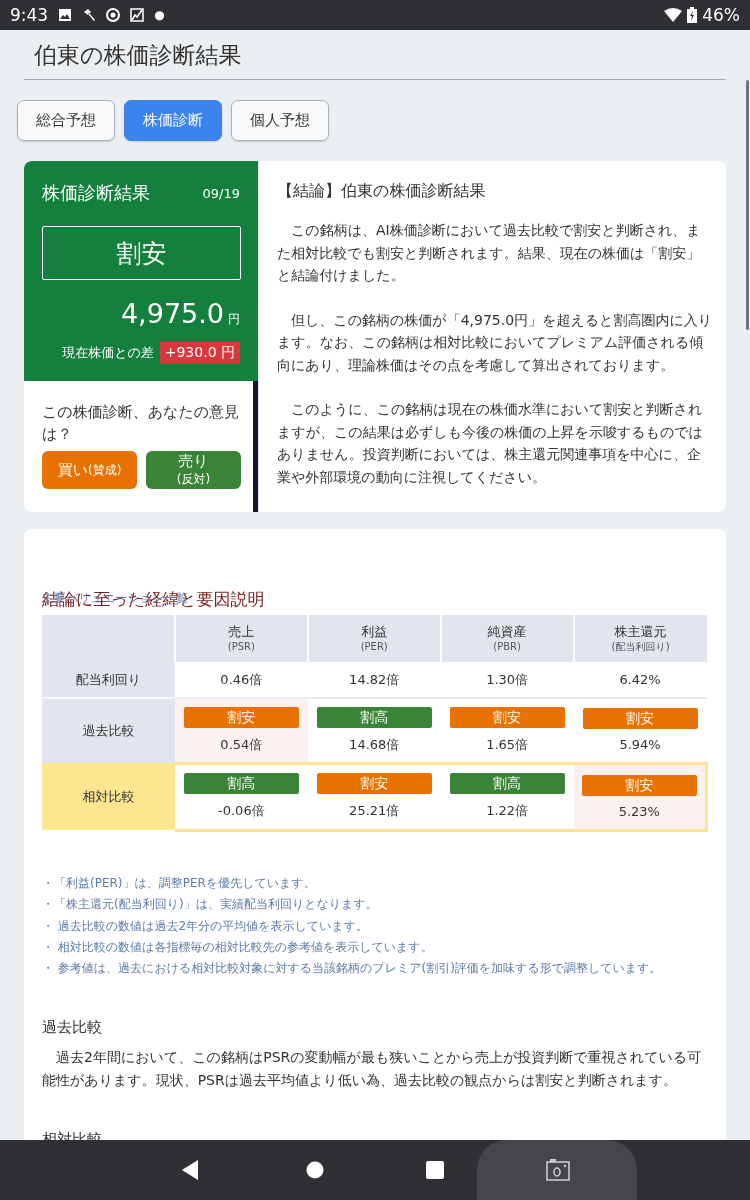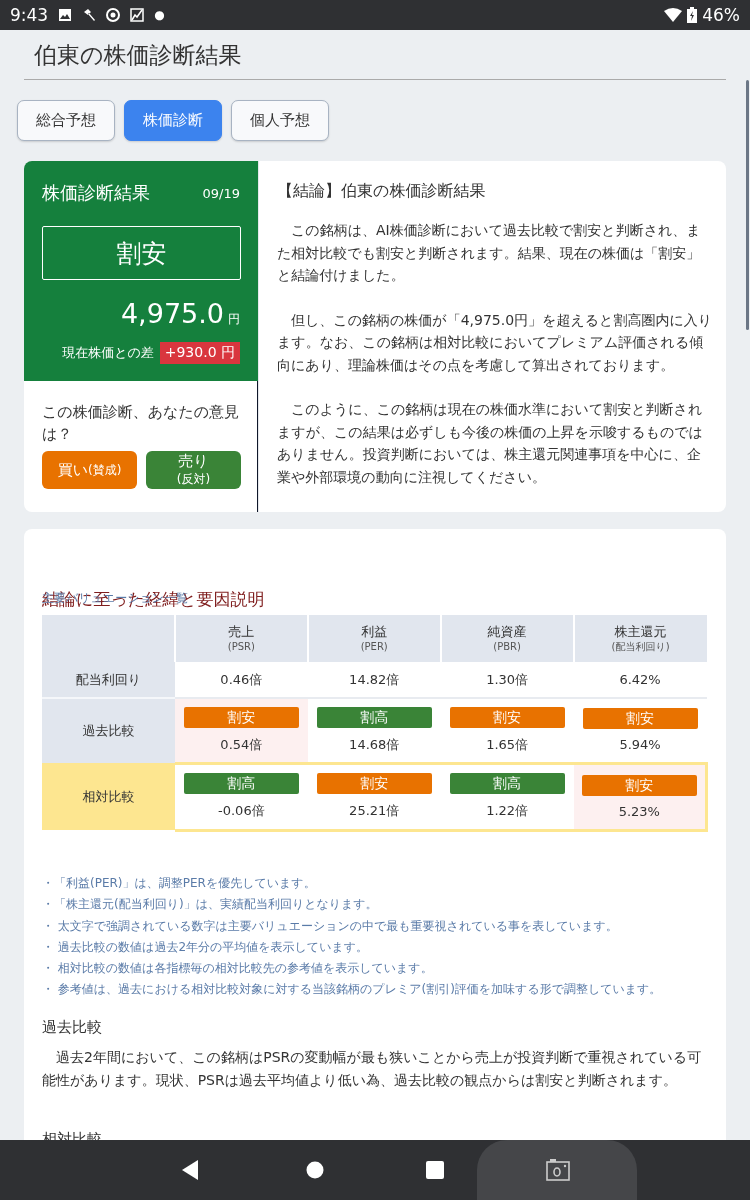--- a/index.html
+++ b/index.html
@@ -24,21 +24,21 @@
   .top-card { position: absolute; left: 24px; top: 131px; width: 702px; height: 351px; background: #fff; border-radius: 8px; overflow: hidden; }
   .result-panel { position: absolute; left: 0; top: 0; width: 234px; height: 220px; background: #15803d; color: #fff; }
   .rp-title { position: absolute; left: 18px; top: 20px; font-size: 18px; }
   .rp-date { position: absolute; right: 18px; top: 25px; font-size: 13px; }
   .rp-verdict { position: absolute; left: 18px; top: 65px; width: 199px; height: 54px; border: 1px solid #fff; border-radius: 2px; display: flex; align-items: center; justify-content: center; font-size: 25px; }
   .rp-price { position: absolute; right: 18px; top: 137px; font-size: 27px; display: flex; align-items: baseline; gap: 4px; }
   .rp-price .unit { font-size: 12px; }
   .rp-diff { position: absolute; right: 18px; top: 181px; display: flex; align-items: center; gap: 6px; font-size: 13px; }
   .rp-diff .badge { background: #d9363e; padding: 2px 5px; font-size: 14px; }
 
-  .opinion { position: absolute; left: 0; top: 220px; width: 234px; height: 131px; border-right: 1px solid #0f172a; }
+  .opinion { position: absolute; left: 0; top: 220px; width: 234px; height: 131px; border-right: 5px solid #0f172a; }
   .opinion-q { position: absolute; left: 18px; top: 20px; width: 205px; font-size: 15px; line-height: 22px; color: #333; }
   .vote-btn { position: absolute; top: 70px; height: 38px; border-radius: 6px; color: #fff; font-size: 15px; display: flex; align-items: center; justify-content: center; }
   .vote-btn small { font-size: 12px; }
   .vote-buy { left: 18px; width: 95px; background: #e87200; }
   .vote-sell { left: 122px; width: 95px; background: #3a8437; flex-direction: column; }
 
   .conclusion { position: absolute; left: 234px; top: 0; width: 468px; height: 351px; border-left: 1px solid #e5e7eb; padding: 20px 12px 0 18px; }
   .conclusion h2 { font-size: 16px; font-weight: normal; color: #333; margin-bottom: 17px; }
   .conclusion p { font-size: 14px; line-height: 22.5px; color: #333; margin-bottom: 22px; text-indent: 1em; }
 
@@ -192,21 +192,20 @@
           <td><span class="pill cheap">割安</span><span>25.21倍</span></td>
           <td><span class="pill expensive">割高</span><span>1.22倍</span></td>
           <td class="hl"><span class="pill cheap">割安</span><span>5.23%</span></td>
         </tr>
       </tbody>
     </table>
 
     <ul class="notes">
       <li>・「利益(PER)」は、調整PERを優先しています。</li>
       <li>・「株主還元(配当利回り)」は、実績配当利回りとなります。</li>
-      <li>・ 太文字で強調されている数字は主要バリュエーションの中で最も重要視されている事を表しています。</li>
       <li>・ 過去比較の数値は過去2年分の平均値を表示しています。</li>
       <li>・ 相対比較の数値は各指標毎の相対比較先の参考値を表示しています。</li>
       <li>・ 参考値は、過去における相対比較対象に対する当該銘柄のプレミア(割引)評価を加味する形で調整しています。</li>
     </ul>
 
     <div class="sec-title" style="top:489px;">過去比較</div>
     <div class="sec-body" style="top:517px;">過去2年間において、この銘柄はPSRの変動幅が最も狭いことから売上が投資判断で重視されている可能性があります。現状、PSRは過去平均値より低い為、過去比較の観点からは割安と判断されます。</div>
 
     <div class="sec-title" style="top:601px;">相対比較</div>
 

